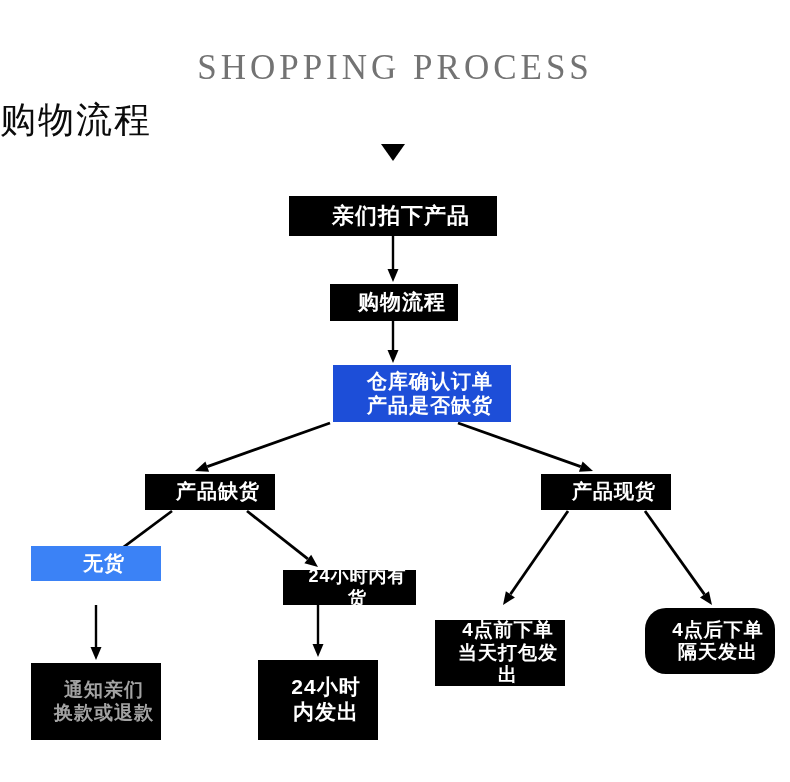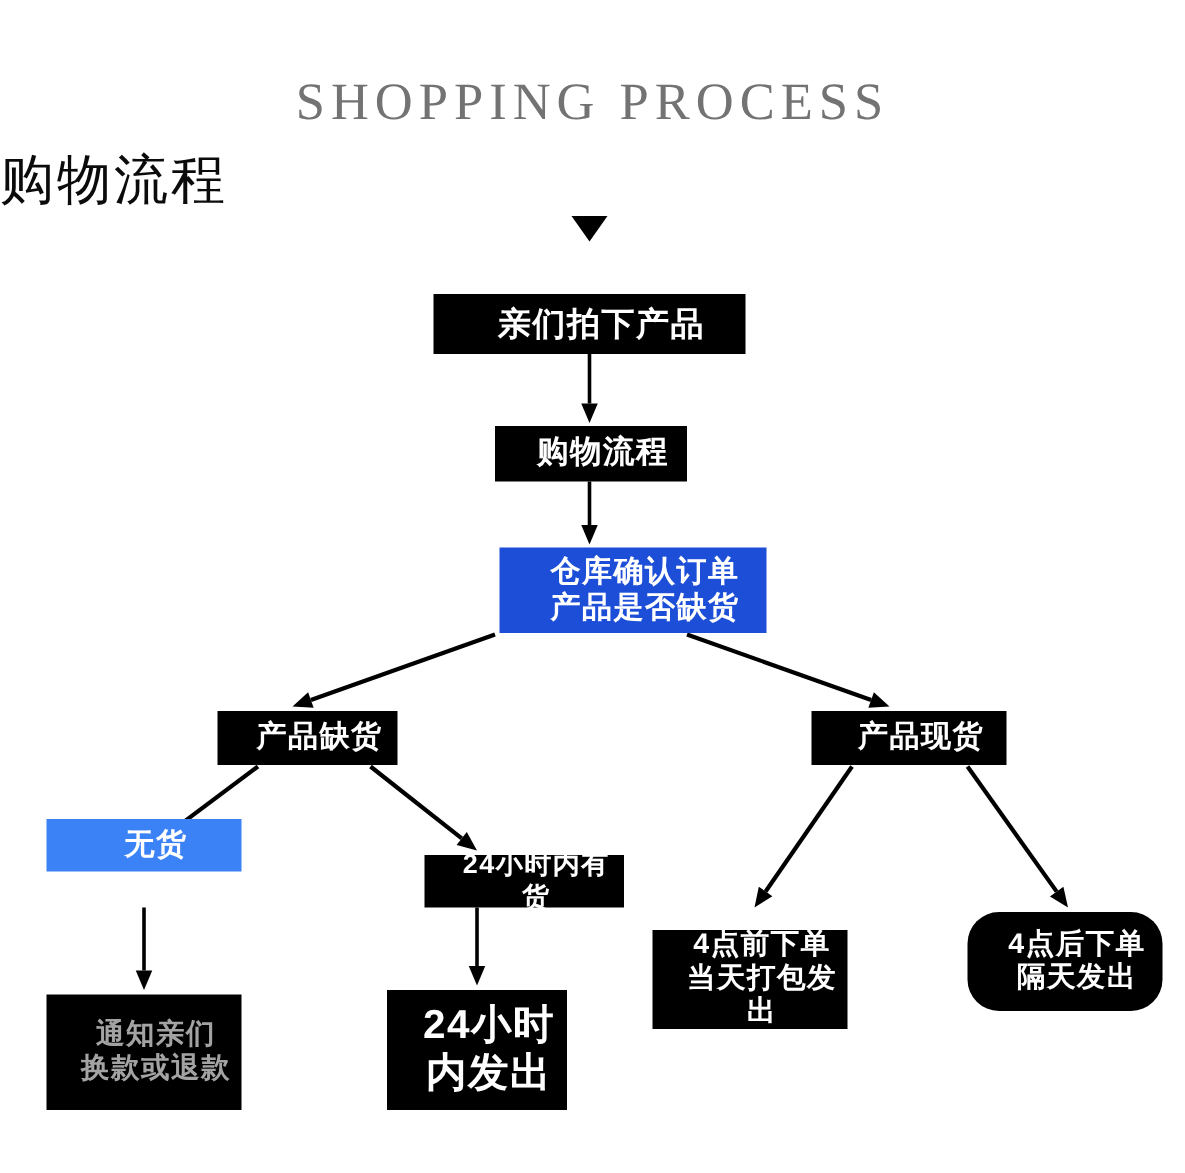--- a/index.html
+++ b/index.html
@@ -135,27 +135,27 @@
         <line x1="318" y1="605" x2="318" y2="644" stroke="#000000" stroke-width="2.4"></line>
         <polygon points="318,657 312.5,644 323.5,644" fill="#000000"></polygon>
       </g>
     </svg>
 
   <div id="nodes-layer">
       <div class="node" style="left: 289px; top: 196px; width: 208px; height: 40px; font-size: 22px; background: rgb(0, 0, 0); color: rgb(255, 255, 255);">亲们拍下产品</div>
       <div class="node" style="left: 330px; top: 284px; width: 128px; height: 37px; font-size: 21px; background: rgb(0, 0, 0); color: rgb(255, 255, 255);">购物流程</div>
       <div class="node" style="left: 305px; top: 365px; width: 178px; height: 57px; font-size: 20px; background: #1d4ed8; color: rgb(255, 255, 255); margin-left: 28px;">仓库确认订单
 产品是否缺货</div>
-      <div class="node" style="left: 145px; top: 474px; width: 120px; height: 36px; font-size: 20px; background: rgb(0, 0, 0); color: rgb(255, 255, 255);">产品缺货</div>
+      <div class="node" style="left: 145px; top: 474px; width: 130px; height: 36px; font-size: 20px; background: rgb(0, 0, 0); color: rgb(255, 255, 255);">产品缺货</div>
       <div class="node" style="left: 541px; top: 474px; width: 130px; height: 36px; font-size: 20px; background: rgb(0, 0, 0); color: rgb(255, 255, 255);">产品现货</div>
       <div class="node" style="left: 31px; top: 546px; width: 130px; height: 35px; font-size: 20px; background: #3b82f6; color: rgb(255, 255, 255);">无货</div>
       <div class="node" style="left: 251px; top: 570px; width: 133px; height: 35px; font-size: 18px; background: rgb(0, 0, 0); color: rgb(255, 255, 255); margin-left: 32px;">24小时内有货</div>
       <div class="node" style="left: 435px; top: 608px; width: 130px; height: 66px; font-size: 19px; background: rgb(0, 0, 0); color: rgb(255, 255, 255); margin-top: 12px;">4点前下单
 当天打包发出</div>
       <div class="node" style="left: 645px; top: 608px; width: 130px; height: 66px; font-size: 19px; background: rgb(0, 0, 0); color: rgb(255, 255, 255); border-radius: 21px;">4点后下单
 隔天发出</div>
       <div class="node" style="left: 31px; top: 663px; width: 130px; height: 77px; font-size: 19px; background: rgb(0, 0, 0); color: #a3a3a3;">通知亲们
 换款或退款</div>
-      <div class="node" style="left: 258px; top: 660px; width: 120px; height: 80px; font-size: 27px; background: rgb(0, 0, 0); color: rgb(255, 255, 255);">24小时
+      <div class="node" style="left: 258px; top: 660px; width: 120px; height: 80px; font-size: 21px; background: rgb(0, 0, 0); color: rgb(255, 255, 255);">24小时
 内发出</div>
     </div>
 
 </div>
 
 </body></html>

